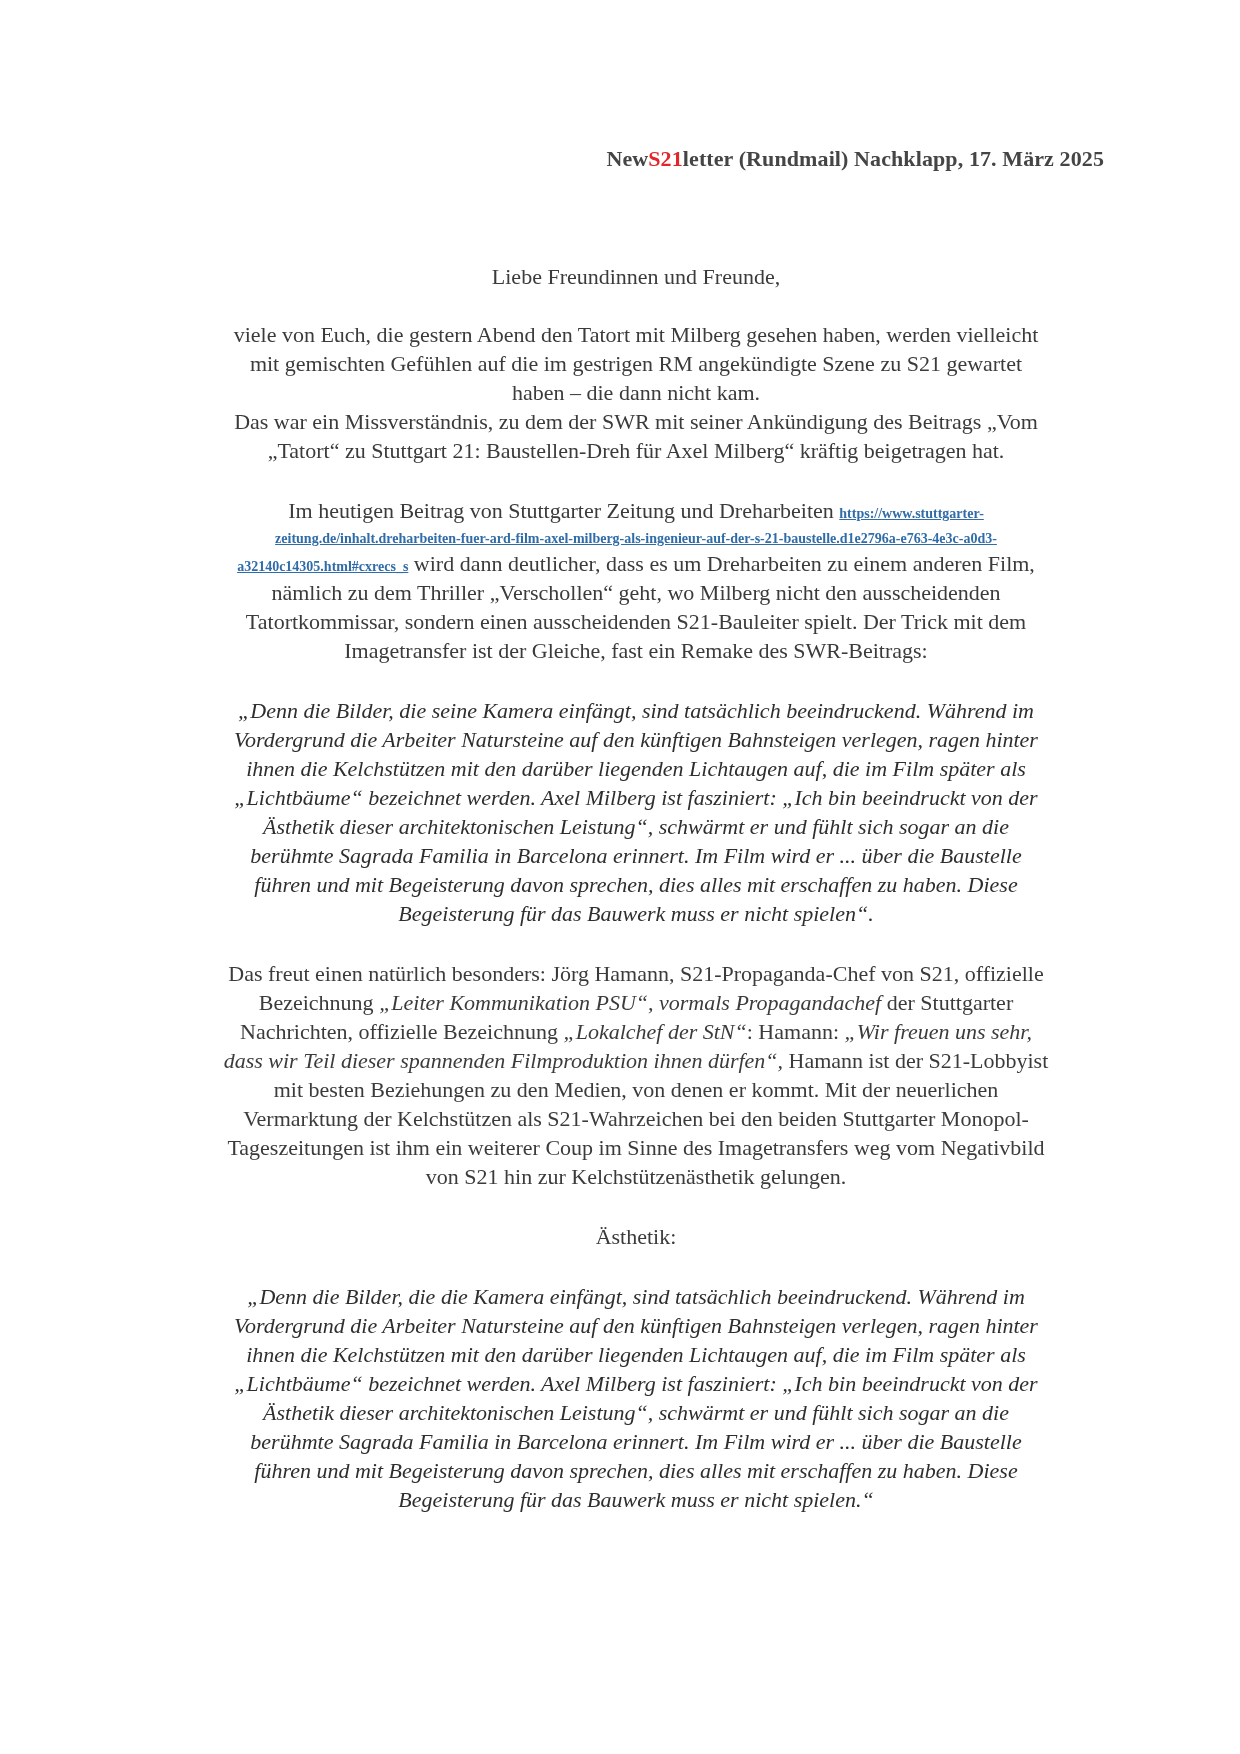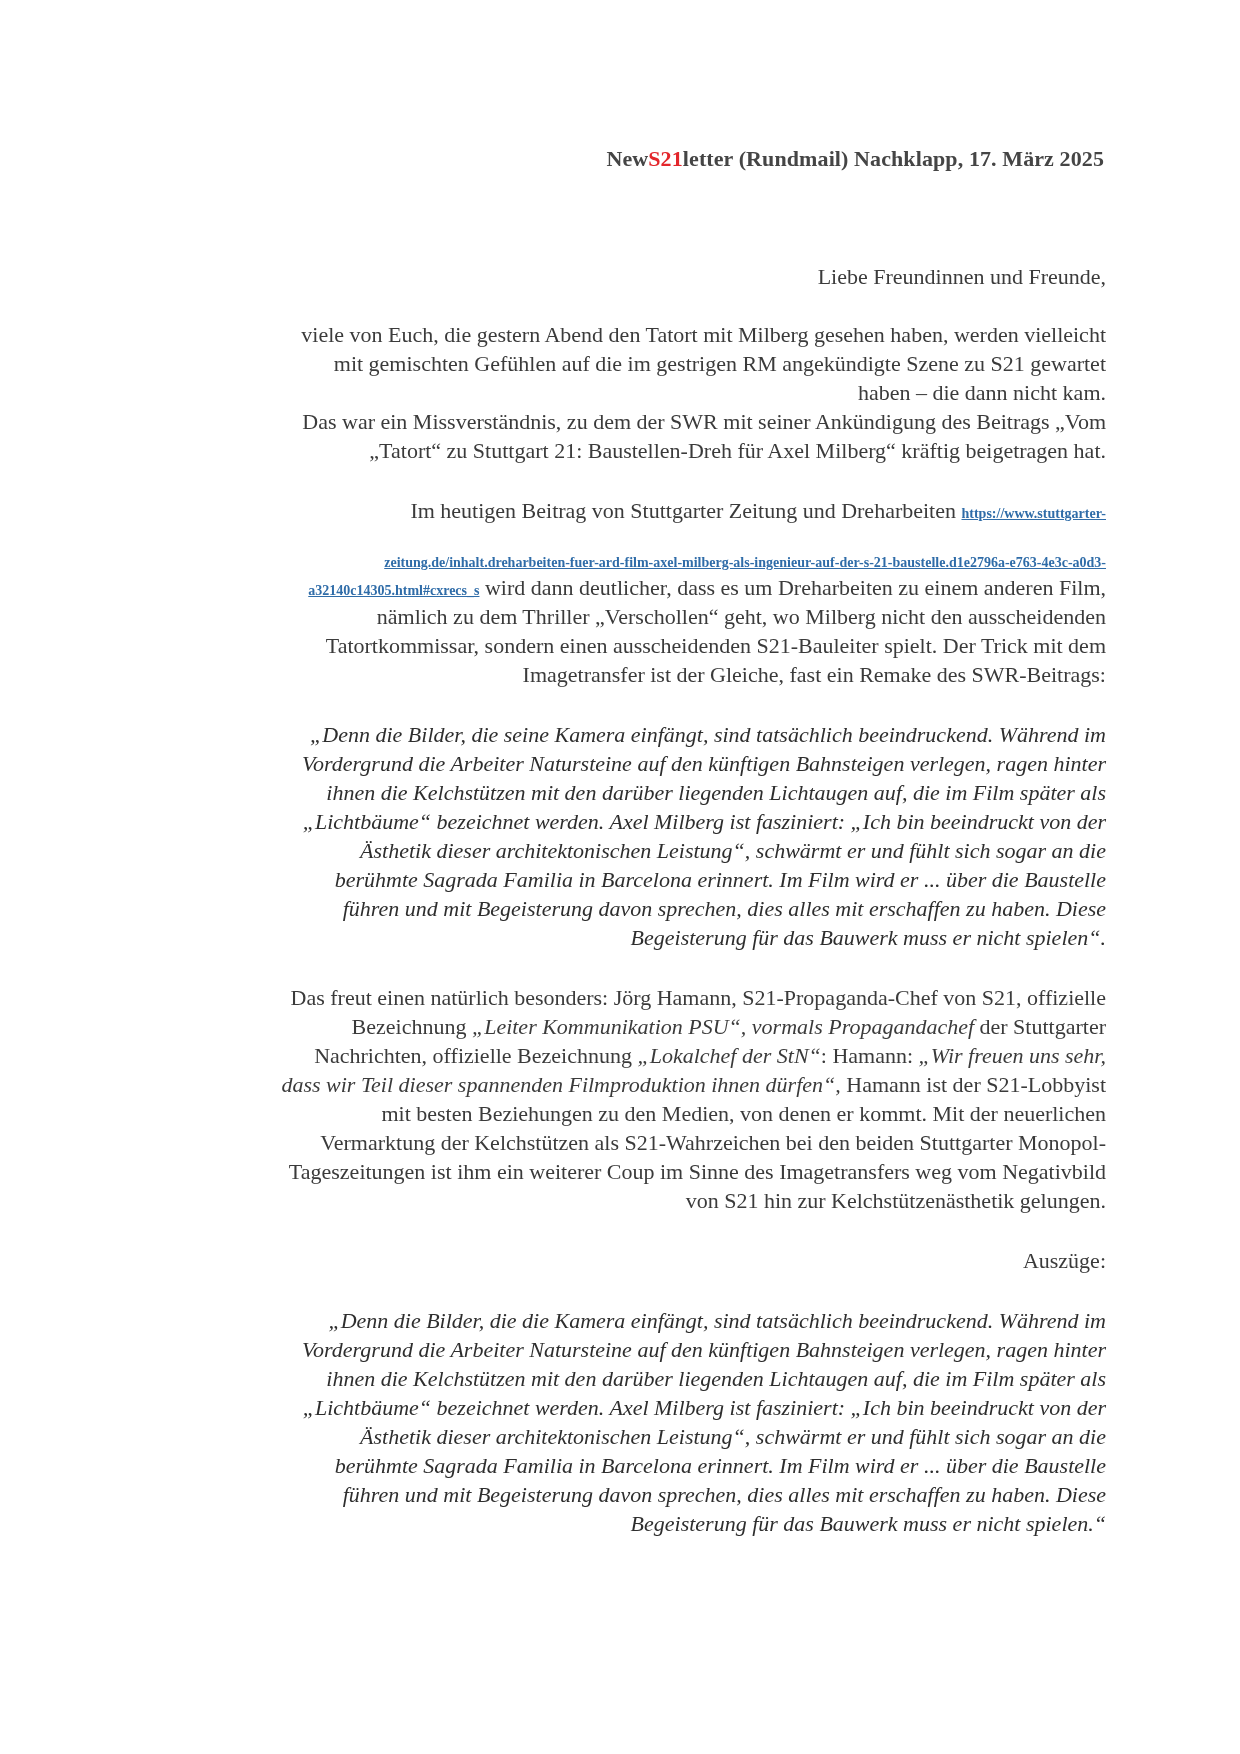--- a/index.html
+++ b/index.html
@@ -37,21 +37,21 @@
       position: absolute;
       left: 150px;
       top: 262px;
       width: 940px;
       font-size: 22px;
       line-height: 29px;
       color: #3b3b3b;
     }
     .body p {
       margin: 0;
-      text-align: right;
+      text-align: center;
     }
     .gap-md { height: 29px; }
     .gap-lg { height: 31px; }
     .quote {
       font-style: italic;
       color: #2e2e2e;
     }
     .link {
       font-size: 14px;
       color: #2f6ca8;
@@ -79,21 +79,21 @@
       <p>mit gemischten Gefühlen auf die im gestrigen RM angekündigte Szene zu S21 gewartet</p>
       <p>haben – die dann nicht kam.</p>
       <p>Das war ein Missverständnis, zu dem der SWR mit seiner Ankündigung des Beitrags „Vom</p>
       <p>„Tatort“ zu Stuttgart 21: Baustellen-Dreh für Axel Milberg“ kräftig beigetragen hat.</p>
     </div>
 
     <div class="gap-lg"></div>
 
     <div>
       <p><span>Im heutigen Beitrag von Stuttgarter Zeitung und Dreharbeiten </span><span class="link">https://www.stuttgarter-</span></p>
-      <p style="line-height:22px;margin-top:24px;"><span class="link">zeitung.de/inhalt.dreharbeiten-fuer-ard-film-axel-milberg-als-ingenieur-auf-der-s-21-baustelle.d1e2796a-e763-4e3c-a0d3-</span></p>
+      <p style="line-height:22px;"><span class="link">zeitung.de/inhalt.dreharbeiten-fuer-ard-film-axel-milberg-als-ingenieur-auf-der-s-21-baustelle.d1e2796a-e763-4e3c-a0d3-</span></p>
       <p><span class="link">a32140c14305.html#cxrecs_s</span><span> wird dann deutlicher, dass es um Dreharbeiten zu einem anderen Film,</span></p>
       <p>nämlich zu dem Thriller „Verschollen“ geht, wo Milberg nicht den ausscheidenden</p>
       <p>Tatortkommissar, sondern einen ausscheidenden S21-Bauleiter spielt. Der Trick mit dem</p>
       <p>Imagetransfer ist der Gleiche, fast ein Remake des SWR-Beitrags:</p>
     </div>
 
     <div class="gap-lg"></div>
 
     <div class="quote">
       <p>„Denn die Bilder, die seine Kamera einfängt, sind tatsächlich beeindruckend. Während im</p>
@@ -114,21 +114,21 @@
       <p><span>Nachrichten, offizielle Bezeichnung </span><em>„Lokalchef der StN“</em><span>: Hamann: </span><em>„Wir freuen uns sehr,</em></p>
       <p><em>dass wir Teil dieser spannenden Filmproduktion ihnen dürfen“,</em><span> Hamann ist der S21-Lobbyist</span></p>
       <p>mit besten Beziehungen zu den Medien, von denen er kommt. Mit der neuerlichen</p>
       <p>Vermarktung der Kelchstützen als S21-Wahrzeichen bei den beiden Stuttgarter Monopol-</p>
       <p>Tageszeitungen ist ihm ein weiterer Coup im Sinne des Imagetransfers weg vom Negativbild</p>
       <p>von S21 hin zur Kelchstützenästhetik gelungen.</p>
     </div>
 
     <div class="gap-lg"></div>
 
-    <p>Auszüge:</p>
+    <p>Ästhetik:</p>
 
     <div class="gap-lg"></div>
 
     <div class="quote">
       <p>„Denn die Bilder, die die Kamera einfängt, sind tatsächlich beeindruckend. Während im</p>
       <p>Vordergrund die Arbeiter Natursteine auf den künftigen Bahnsteigen verlegen, ragen hinter</p>
       <p>ihnen die Kelchstützen mit den darüber liegenden Lichtaugen auf, die im Film später als</p>
       <p>„Lichtbäume“ bezeichnet werden. Axel Milberg ist fasziniert: „Ich bin beeindruckt von der</p>
       <p>Ästhetik dieser architektonischen Leistung“, schwärmt er und fühlt sich sogar an die</p>
       <p>berühmte Sagrada Familia in Barcelona erinnert. Im Film wird er ... über die Baustelle</p>

